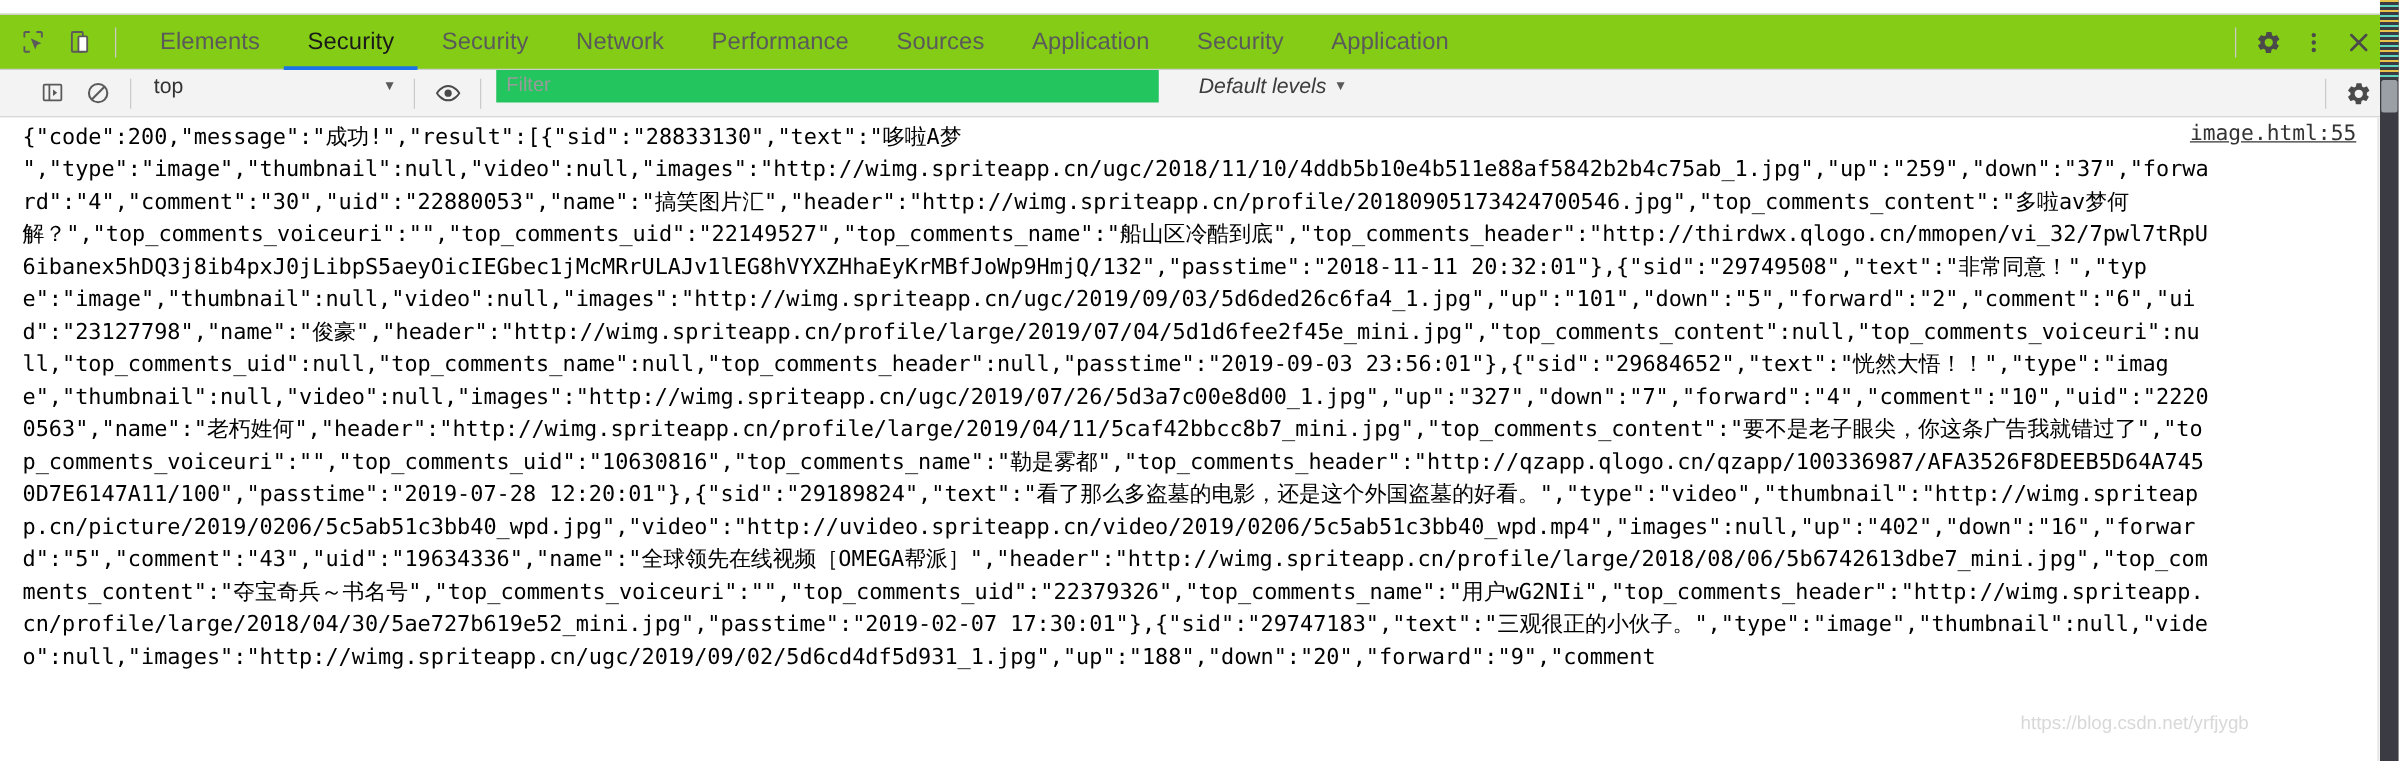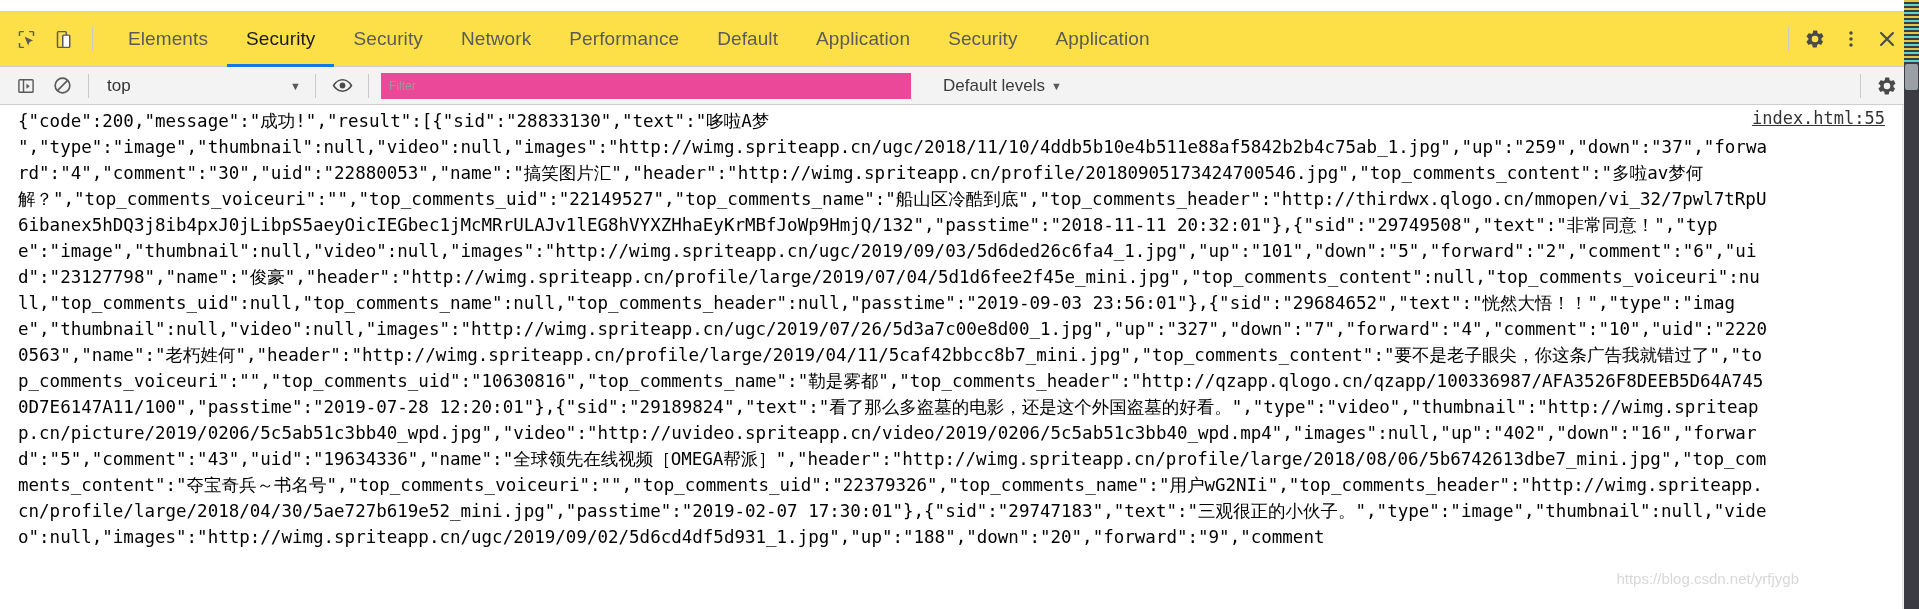--- a/index.html
+++ b/index.html
@@ -20,23 +20,23 @@
 
   
   .top-strip {
     height: 11px;
     background: #ffffff;
     flex: 0 0 auto;
   }
 
   
   .devtools-toolbar {
-    height: 56px;
+    height: 45px;
     flex: 0 0 auto;
-    background: #fde047;
+    background: #84cc16;
     border-top: 1px solid #cdcdcd;
     border-bottom: 1px solid #cdcdcd;
     display: flex;
     align-items: stretch;
     position: relative;
     text-align: right;
   }
   .tb-left {
     display: flex;
     align-items: center;
@@ -90,22 +90,21 @@
     padding-right: 14px;
   }
 
   
   .console-bar {
     height: 38px;
     flex: 0 0 auto;
     background: #f3f3f3;
     border-bottom: 1px solid #cdcdcd;
     display: flex;
-    align-items: center;
-    padding-left: 8px;
+    padding-left: 24px;
   }
   .ctx-select {
     display: flex;
     align-items: center;
     min-width: 210px;
     height: 26px;
     padding: 0 6px 0 10px;
     font-size: 17px;
     color: #333;
     cursor: pointer;
@@ -113,40 +112,41 @@
   .ctx-select .ctx-label { flex: 1; }
   .caret {
     font-size: 11px;
     color: #5a5a5a;
     margin-left: 6px;
   }
   .filter-input {
     flex: 0 0 auto;
     width: 530px;
     height: 26px;
-    background: #ec4899;
+    background: #22c55e;
     border: none;
     outline: none;
-    font-size: 12px;
+    font-size: 16px;
     color: #333;
     padding: 0 8px;
     margin-left: 4px;
     font-family: "Liberation Sans", sans-serif;
   }
   .filter-input::placeholder { color: #9a9a9a; }
   .levels {
     display: flex;
     align-items: center;
     height: 26px;
     padding: 0 10px;
     margin-left: 22px;
     font-size: 17px;
     color: #3c3c3c;
     cursor: pointer;
     white-space: nowrap;
+    font-style: italic;
   }
   .cb-right {
     margin-left: auto;
     display: flex;
     align-items: center;
     padding-right: 14px;
   }
 
   
   .console-body {
@@ -284,21 +284,21 @@
       <div class="tab">
           <span>Security</span>
         </div>
       <div class="tab">
           <span>Network</span>
         </div>
       <div class="tab">
           <span>Performance</span>
         </div>
       <div class="tab">
-          <span>Default</span>
+          <span>Sources</span>
         </div>
       <div class="tab">
           <span>Application</span>
         </div>
       <div class="tab">
           <span>Security</span>
         </div>
       <div class="tab">
           <span>Application</span>
         </div>
@@ -370,21 +370,21 @@
       <div class="icon-btn" title="Console settings">
         <svg width="22" height="22" viewBox="0 0 24 24" fill="#4a4a4a">
           <path d="M19.1 12.9c.04-.3.06-.6.06-.9s-.02-.6-.07-.9l1.96-1.5a.47.47 0 0 0 .11-.6l-1.86-3.2a.47.47 0 0 0-.57-.2l-2.3.93a6.9 6.9 0 0 0-1.56-.9l-.35-2.45a.46.46 0 0 0-.46-.39h-3.7a.46.46 0 0 0-.46.39l-.35 2.45c-.56.23-1.08.54-1.56.9l-2.3-.93a.47.47 0 0 0-.57.2L2.77 8.99a.46.46 0 0 0 .11.6l1.96 1.5c-.05.3-.08.6-.08.9s.03.6.08.9l-1.96 1.51a.47.47 0 0 0-.11.6l1.85 3.2c.12.2.36.28.57.2l2.3-.93c.48.37 1 .68 1.56.9l.35 2.45c.04.22.23.39.46.39h3.7c.23 0 .42-.17.46-.39l.35-2.45c.56-.23 1.08-.53 1.56-.9l2.3.93c.21.08.45 0 .57-.2l1.86-3.2a.47.47 0 0 0-.11-.6l-1.96-1.5zM12 15.6A3.6 3.6 0 1 1 12 8.4a3.6 3.6 0 0 1 0 7.2z"></path>
         </svg>
       </div>
     </div>
   </div>
 
   <div class="console-body">
     <div class="message">
-      <div class="msg-link">index.html:55</div>
+      <div class="msg-link">image.html:55</div>
       <div class="msg-text">{"code":200,"message":"成功!","result":[{"sid":"28833130","text":"哆啦A梦
 ","type":"image","thumbnail":null,"video":null,"images":"http://wimg.spriteapp.cn/ugc/2018/11/10/4ddb5b10e4b511e88af5842b2b4c75ab_1.jpg","up":"259","down":"37","forward":"4","comment":"30","uid":"22880053","name":"搞笑图片汇","header":"http://wimg.spriteapp.cn/profile/20180905173424700546.jpg","top_comments_content":"多啦av梦何解？","top_comments_voiceuri":"","top_comments_uid":"22149527","top_comments_name":"船山区冷酷到底","top_comments_header":"http://thirdwx.qlogo.cn/mmopen/vi_32/7pwl7tRpU6ibanex5hDQ3j8ib4pxJ0jLibpS5aeyOicIEGbec1jMcMRrULAJv1lEG8hVYXZHhaEyKrMBfJoWp9HmjQ/132","passtime":"2018-11-11 20:32:01"},{"sid":"29749508","text":"非常同意！","type":"image","thumbnail":null,"video":null,"images":"http://wimg.spriteapp.cn/ugc/2019/09/03/5d6ded26c6fa4_1.jpg","up":"101","down":"5","forward":"2","comment":"6","uid":"23127798","name":"俊豪","header":"http://wimg.spriteapp.cn/profile/large/2019/07/04/5d1d6fee2f45e_mini.jpg","top_comments_content":null,"top_comments_voiceuri":null,"top_comments_uid":null,"top_comments_name":null,"top_comments_header":null,"passtime":"2019-09-03 23:56:01"},{"sid":"29684652","text":"恍然大悟！！","type":"image","thumbnail":null,"video":null,"images":"http://wimg.spriteapp.cn/ugc/2019/07/26/5d3a7c00e8d00_1.jpg","up":"327","down":"7","forward":"4","comment":"10","uid":"22200563","name":"老朽姓何","header":"http://wimg.spriteapp.cn/profile/large/2019/04/11/5caf42bbcc8b7_mini.jpg","top_comments_content":"要不是老子眼尖，你这条广告我就错过了","top_comments_voiceuri":"","top_comments_uid":"10630816","top_comments_name":"勒是雾都","top_comments_header":"http://qzapp.qlogo.cn/qzapp/100336987/AFA3526F8DEEB5D64A7450D7E6147A11/100","passtime":"2019-07-28 12:20:01"},{"sid":"29189824","text":"看了那么多盗墓的电影，还是这个外国盗墓的好看。","type":"video","thumbnail":"http://wimg.spriteapp.cn/picture/2019/0206/5c5ab51c3bb40_wpd.jpg","video":"http://uvideo.spriteapp.cn/video/2019/0206/5c5ab51c3bb40_wpd.mp4","images":null,"up":"402","down":"16","forward":"5","comment":"43","uid":"19634336","name":"全球领先在线视频［OMEGA帮派］","header":"http://wimg.spriteapp.cn/profile/large/2018/08/06/5b6742613dbe7_mini.jpg","top_comments_content":"夺宝奇兵～书名号","top_comments_voiceuri":"","top_comments_uid":"22379326","top_comments_name":"用户wG2NIi","top_comments_header":"http://wimg.spriteapp.cn/profile/large/2018/04/30/5ae727b619e52_mini.jpg","passtime":"2019-02-07 17:30:01"},{"sid":"29747183","text":"三观很正的小伙子。","type":"image","thumbnail":null,"video":null,"images":"http://wimg.spriteapp.cn/ugc/2019/09/02/5d6cd4df5d931_1.jpg","up":"188","down":"20","forward":"9","comment</div>
     </div>
 
     <div class="vscroll">
       <div class="arrow-up">▲</div>
       <div class="thumb"></div>
       <div class="arrow-dn">▼</div>
     </div>
   </div>

